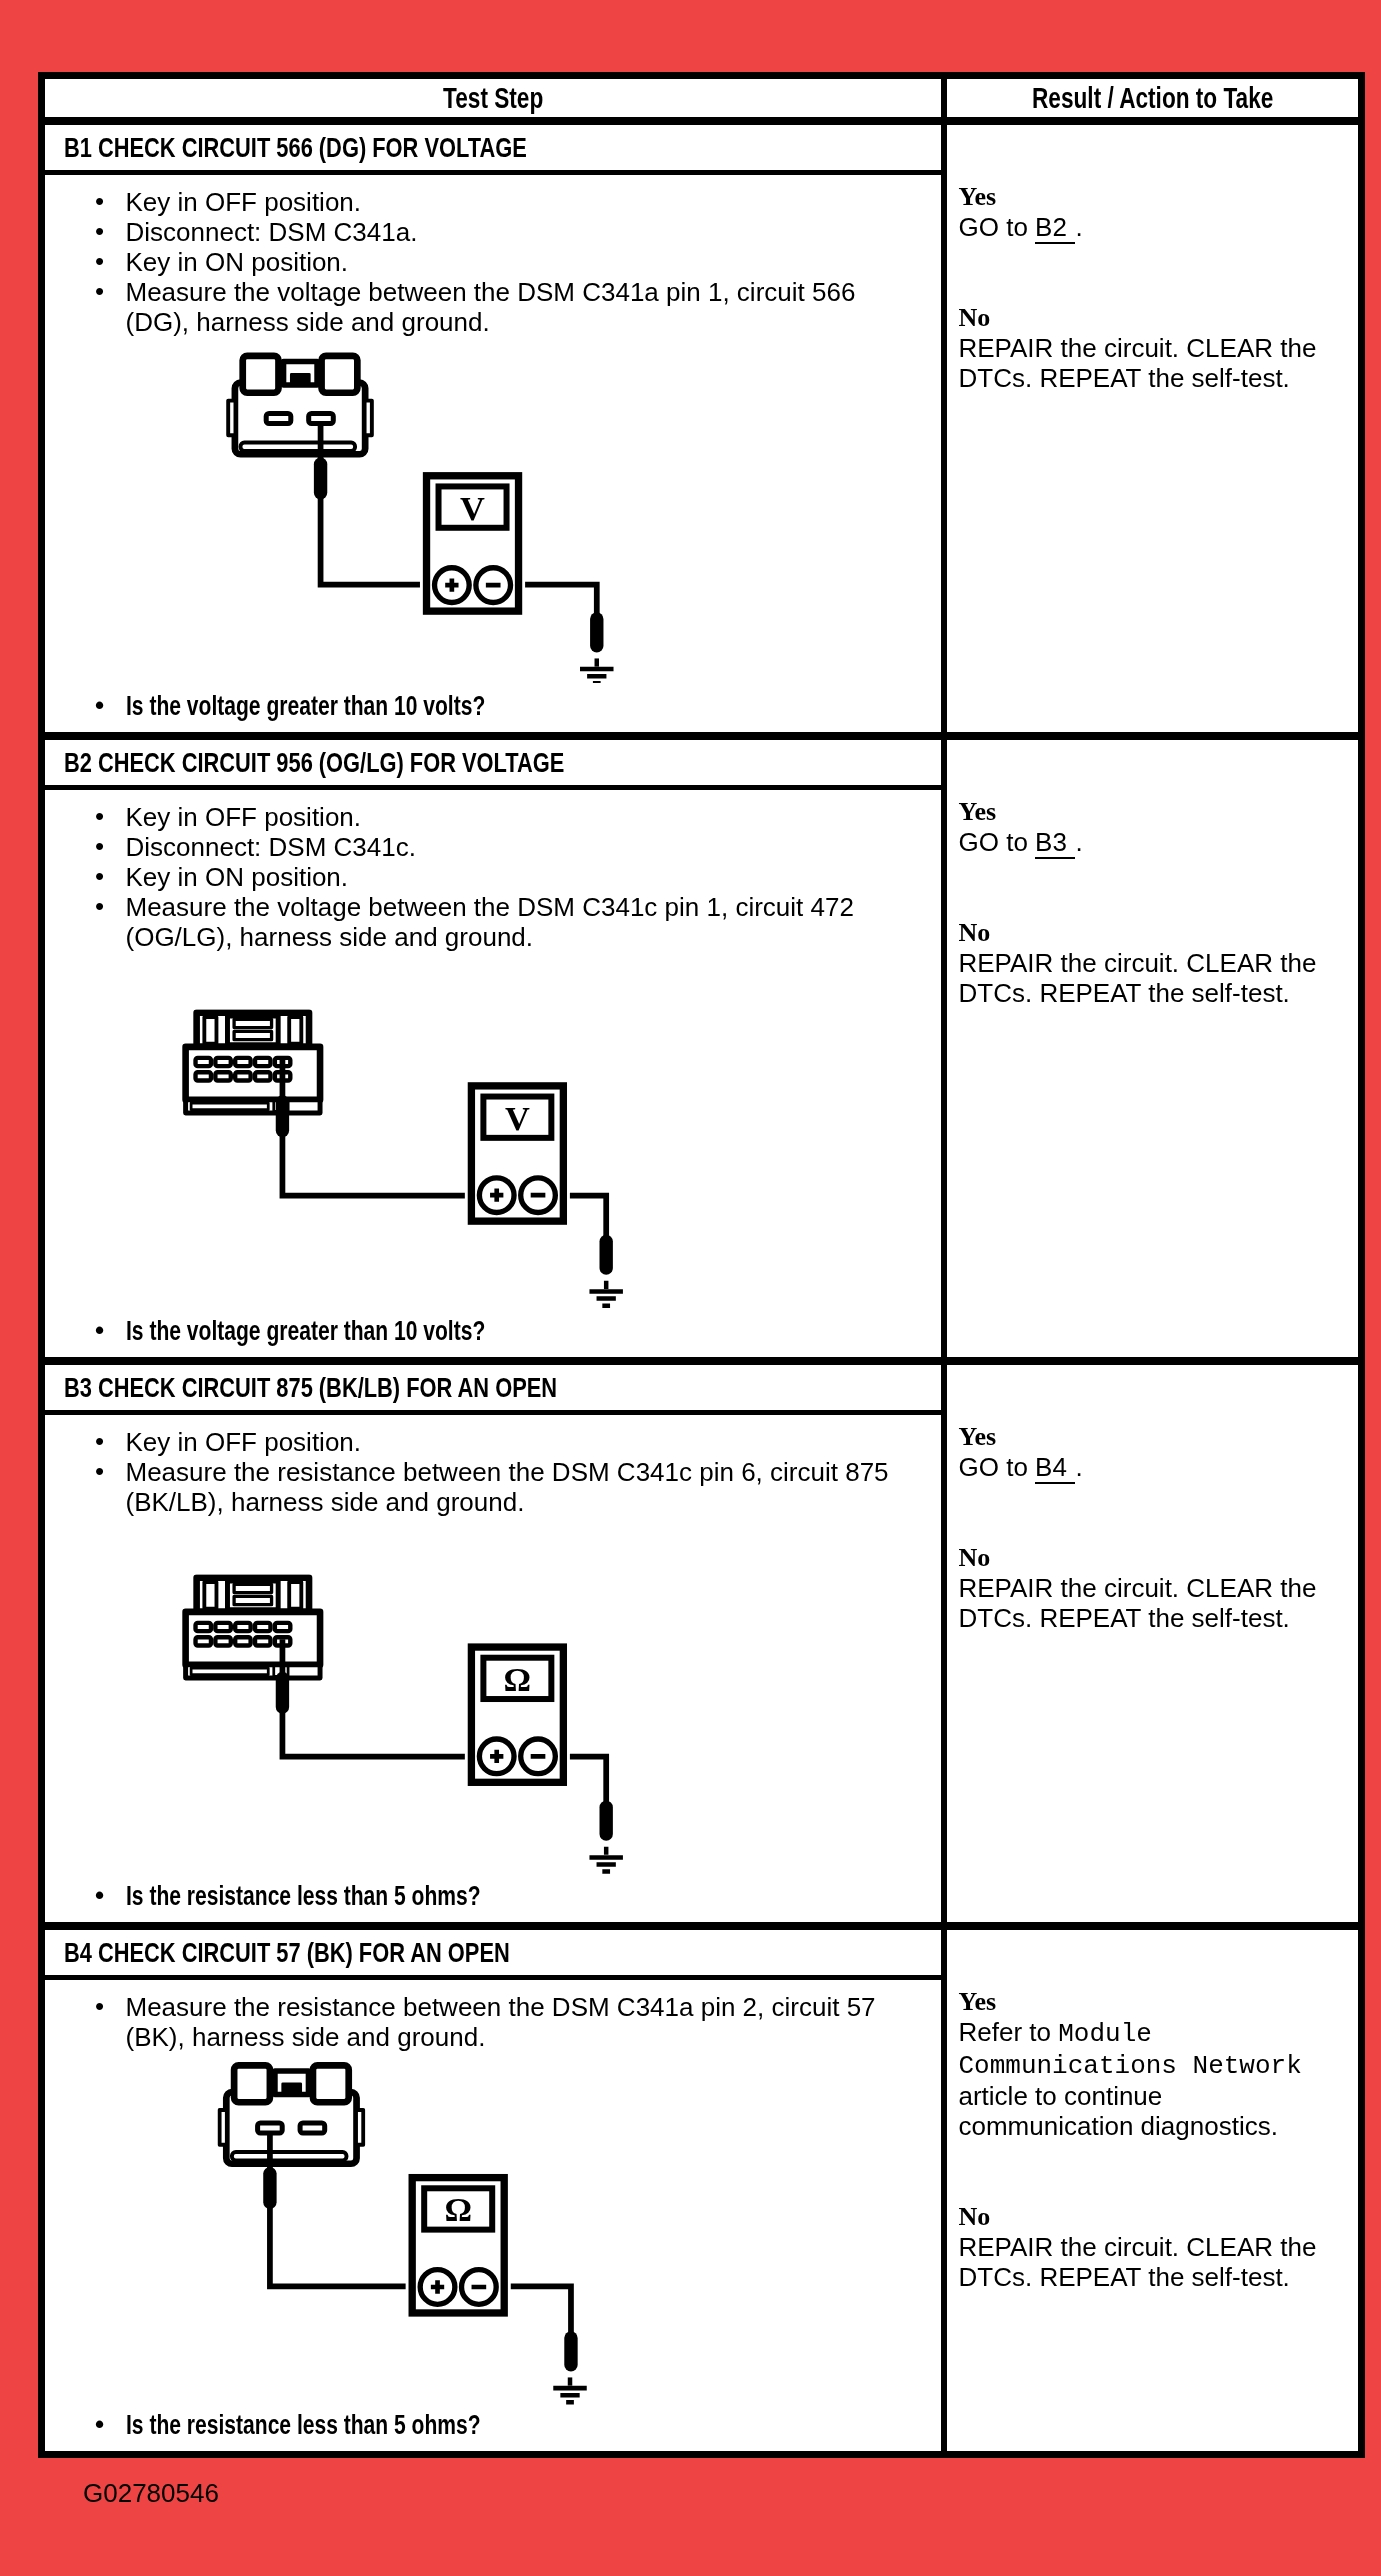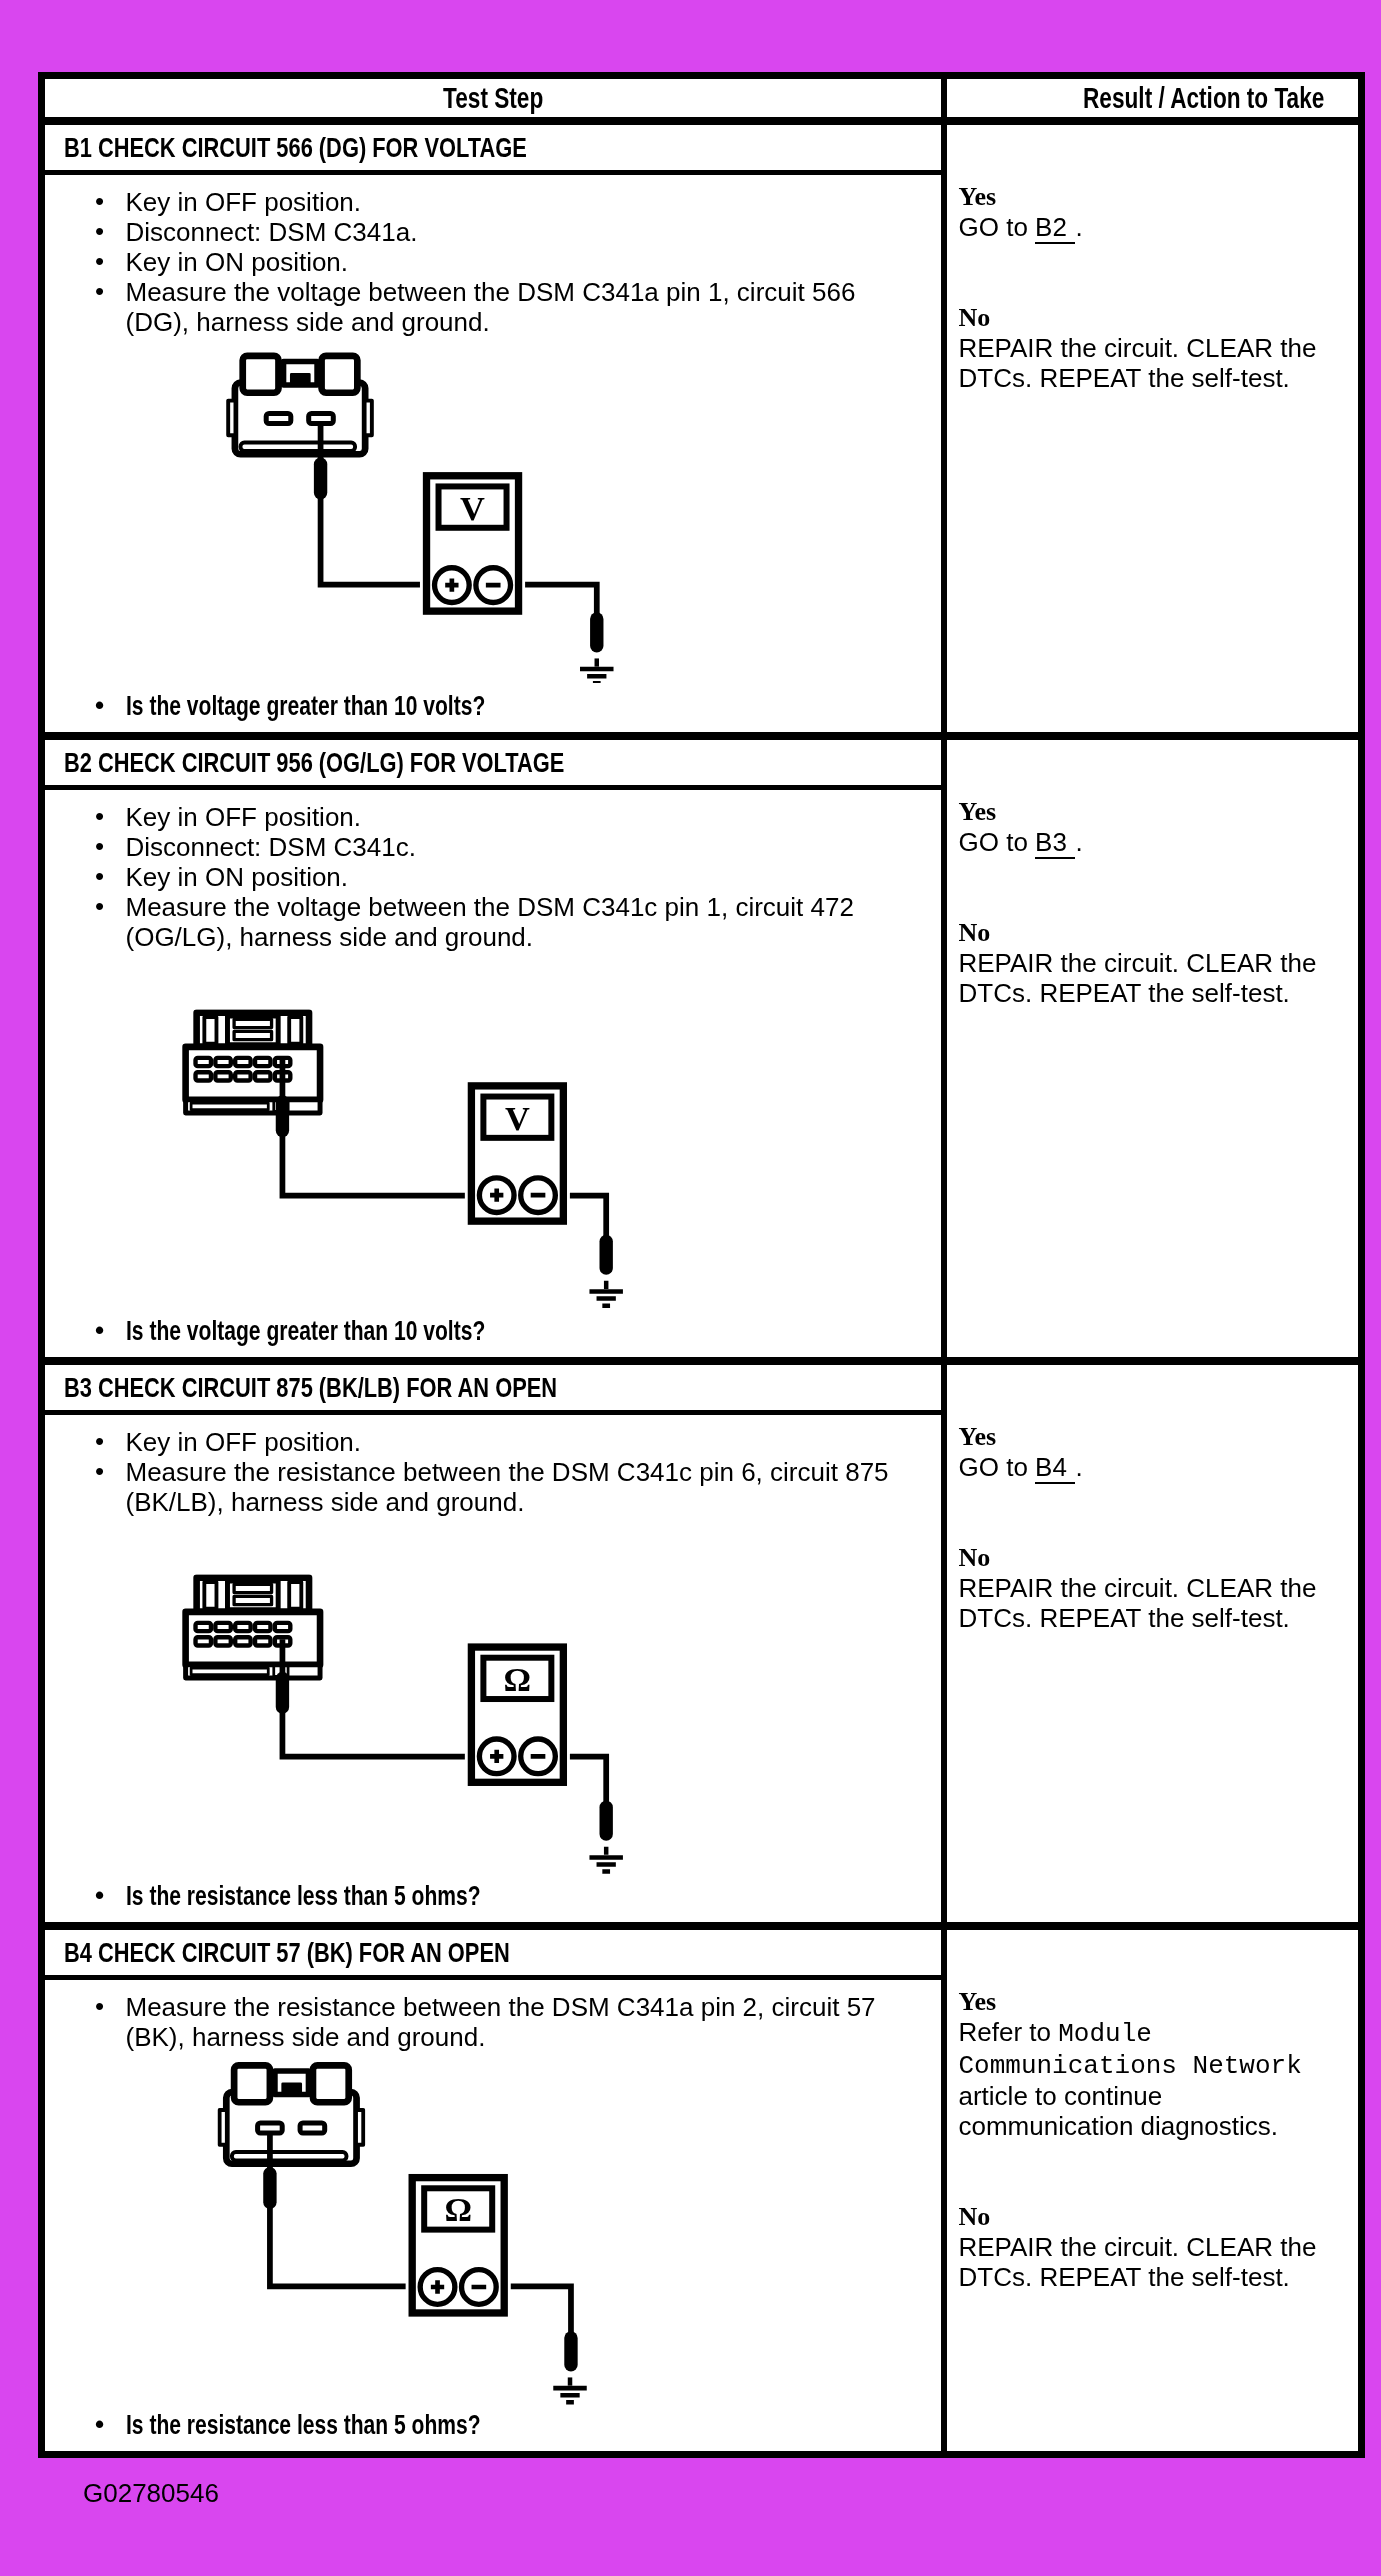--- a/index.html
+++ b/index.html
@@ -1,22 +1,22 @@
 <!DOCTYPE html>
 <html><head>
 <meta charset="utf-8">
 <style>
   html,body{margin:0;padding:0;background:#fff;}
   body{width:1382px;height:2576px;font-family:"Liberation Sans",sans-serif;color:#000;}
-  .page{position:relative;width:1382px;height:2576px;background:#d946ef;overflow:hidden;}
+  .page{position:relative;width:1382px;height:2576px;background:#ef4444;overflow:hidden;}
   .dtable{position:absolute;left:38px;top:72px;width:1313px;border:7.6px solid #000;background:#fff;box-sizing:content-box;}
   .hdr{display:flex;height:38px;}
   .hcell{display:flex;align-items:center;justify-content:center;font-weight:bold;font-size:29px;}
   .hleft{width:902px;border-right:6.7px solid #000;box-sizing:border-box;}
-  .hright{flex:1;justify-content:flex-end;}
+  .hright{flex:1;}
   .cond{display:inline-block;transform:scaleX(0.78);transform-origin:center center;white-space:nowrap;}
   .condL{display:inline-block;transform:scaleX(0.78);transform-origin:left center;white-space:nowrap;}
   .section{display:flex;border-top:8.6px solid #000;}
   .sleft{width:902px;border-right:6.7px solid #000;box-sizing:border-box;display:flex;flex-direction:column;}
   .titleband{height:45px;border-bottom:5.7px solid #000;display:flex;align-items:center;padding-left:19px;font-weight:bold;font-size:28px;}
   .scontent{position:relative;box-sizing:border-box;padding-top:11.5px;}
   .c1{height:557px;} .c2{height:567px;} .c3{height:507px;} .c4{height:471px;}
   .bullets{margin:0;padding:0;list-style:none;}
   .bullets li{position:relative;margin-left:48px;max-width:789px;padding-left:32.5px;font-size:26px;line-height:30px;}
   .bullets li::before{content:"\2022";position:absolute;left:1.9px;top:-1px;font-size:26px;}

